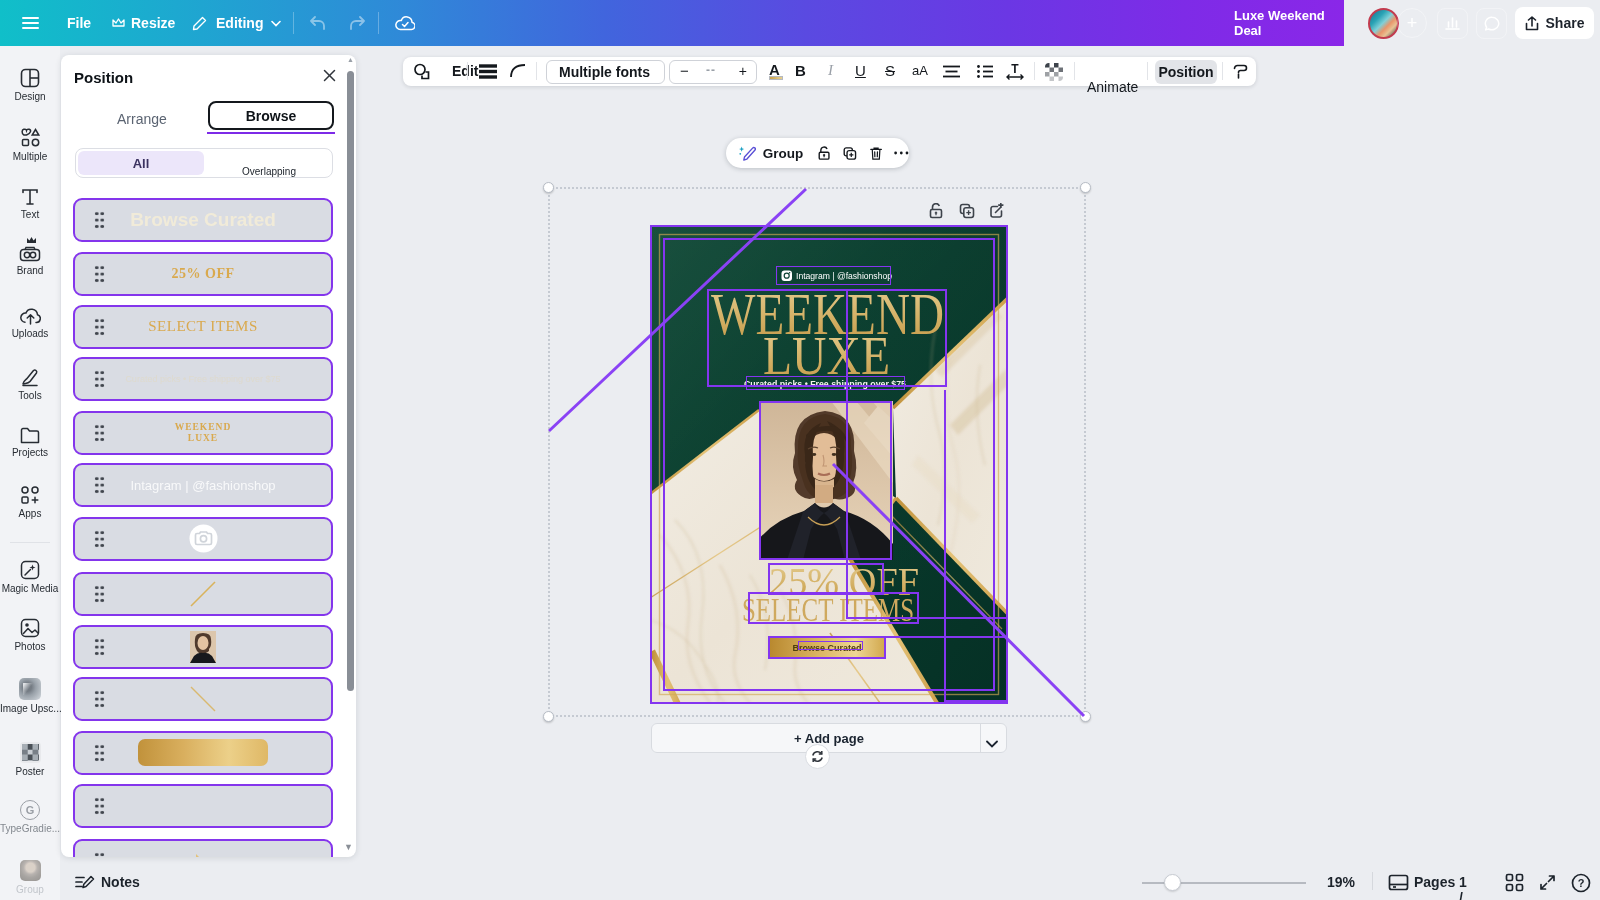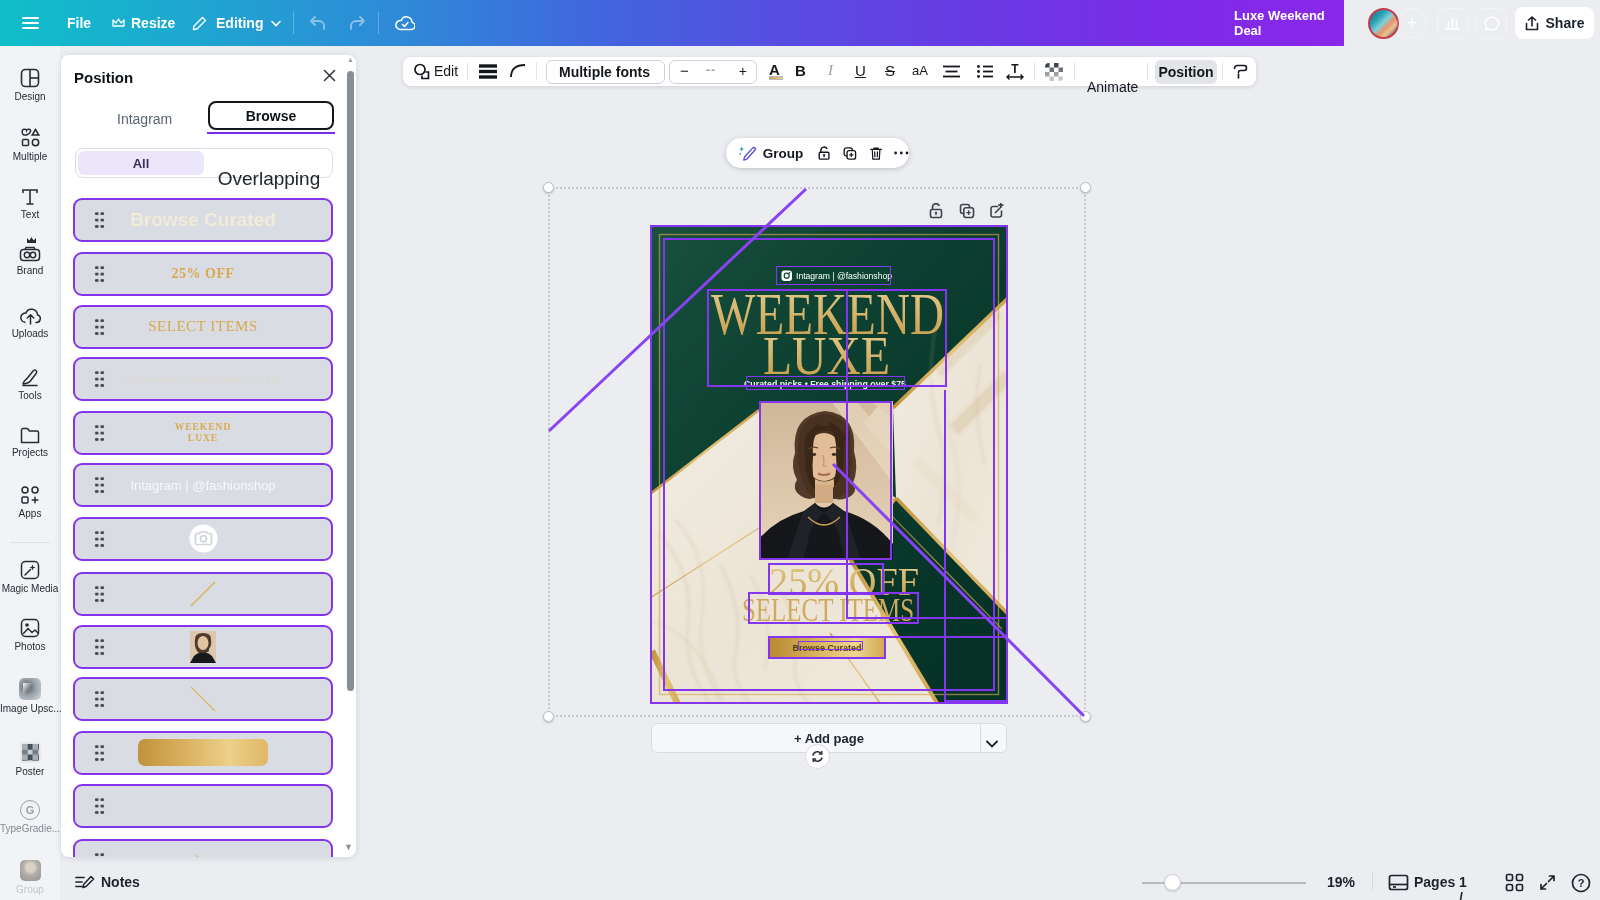--- a/index.html
+++ b/index.html
@@ -22,21 +22,21 @@
 box-shadow:0 1px 6px rgba(20,30,40,.12)}
 .ptitle{position:absolute;left:13px;top:14px;font-size:15px;font-weight:700;color:#0e1318}
 .pclose{position:absolute;right:20px;top:13px;font-size:15px;color:#30353c}
 .tab-arrange{position:absolute;left:56px;top:56px;font-size:14px;color:#5b6472}
 .tab-layers{position:absolute;left:147px;top:46px;width:126px;height:29px;border:2px solid #14181d;border-radius:8px;
 display:flex;align-items:center;justify-content:center;font-size:14px;font-weight:700;color:#0e1318;background:#fff}
 .tab-under{position:absolute;left:146px;top:77px;width:128px;height:2px;background:#7d2ae8}
 .toggle{position:absolute;left:14px;top:93px;width:258px;height:30px;border:1px solid #dcdee4;border-radius:8px;background:#fff}
 .tog-all{position:absolute;left:2px;top:2px;width:126px;height:24px;background:#ece6fa;border-radius:6px;
 display:flex;align-items:center;justify-content:center;font-size:13px;font-weight:700;color:#3b3260}
-.tog-ov{position:absolute;left:130px;top:16px;width:126px;height:28px;display:flex;align-items:center;justify-content:center;font-size:19px;color:#20262e}
+.tog-ov{position:absolute;left:130px;top:8px;width:126px;height:28px;display:flex;align-items:center;justify-content:center;font-size:10px;color:#20262e}
 .lrow{position:absolute;left:12px;width:260px;height:44px;background:#d9dce3;border:2px solid #8435ec;border-radius:9px}
 .dots{position:absolute;left:19px;top:50%;width:11px;height:19px;transform:translateY(-50%);
 background-image:radial-gradient(circle, #41464e 1.5px, transparent 1.9px);background-size:5.5px 6.4px}
 .lc{position:absolute;left:0;top:0;width:100%;height:100%;display:flex;align-items:center;justify-content:center}
 .scrollbar{position:absolute;right:2px;top:16px;width:7px;height:620px;background:#898e96;border-radius:4px}
 .scrollup{position:absolute;right:2px;top:1px;color:#9aa0a8;font-size:7px}
 .scrolldn{position:absolute;right:3px;bottom:5px;color:#8a8f97;font-size:9px}
 
 .toolbar{position:absolute;left:403px;top:57px;width:853px;height:29px;background:#fff;border-radius:8px;
 box-shadow:0 1px 4px rgba(20,30,40,.14);display:flex;align-items:center;font-size:14px;color:#14181d}
@@ -234,21 +234,21 @@
       <div style="width:21px;height:21px;border-radius:5px;margin:0 auto;background:radial-gradient(circle at 50% 36%,#c8b6a4 0 26%,#8b8178 40%,#6e675f 58%,#4c463f 100%)"></div>
       <div class="lbl" style="color:#9aa0a8">Group</div>
     </div>
 </div>
 
 <div class="toolbar">
   <div class="abs" style="left:10px;top:6px"><svg width="17" height="17" viewBox="0 0 17 17">
         <circle cx="7" cy="6.5" r="5" fill="none" stroke="#14181d" stroke-width="1.7"></circle>
         <path d="M12.5 9 L15.5 9 L15.5 15.5 L9 15.5 L9 12.5" fill="none" stroke="#14181d" stroke-width="1.7"></path>
       </svg></div>
-  <div class="abs" style="left:31px;top:6px;font-weight:400">Edit</div>
+  <div class="abs" style="left:49px;top:6px;font-weight:700">Edit</div>
   <div class="abs" style="left:64px;top:5px;width:1px;height:18px;background:#e2e4e8"></div>
   <div class="abs" style="left:76px;top:7px"><svg width="18" height="15" viewBox="0 0 18 15">
         <g stroke="#14181d">
           <line x1="0" y1="2" x2="18" y2="2" stroke-width="3.4"></line>
           <line x1="0" y1="7.5" x2="18" y2="7.5" stroke-width="3.4"></line>
           <line x1="0" y1="13" x2="18" y2="13" stroke-width="3.4"></line>
         </g>
       </svg></div>
   <div class="abs" style="left:107px;top:7px"><svg width="16" height="14" viewBox="0 0 16 14">
         <path d="M1 13 C1 5 6 1 15 1" fill="none" stroke="#14181d" stroke-width="1.8"></path>
@@ -532,21 +532,21 @@
   </div>
 
 <div class="panel">
   <div class="ptitle">Position</div>
   <div class="pclose"><svg width="13" height="13" viewBox="0 0 13 13">
         <g stroke="#30353c" stroke-width="1.5" stroke-linecap="round">
           <line x1="1.5" y1="1.5" x2="11.5" y2="11.5"></line>
           <line x1="11.5" y1="1.5" x2="1.5" y2="11.5"></line>
         </g>
       </svg></div>
-  <div class="tab-arrange">Intagram</div>
+  <div class="tab-arrange">Arrange</div>
   <div class="tab-layers">Browse</div>
   <div class="tab-under"></div>
   <div class="toggle">
       <div class="tog-all">All</div>
       <div class="tog-ov">Overlapping</div>
     </div>
   <div style="position:absolute;left:0;top:0;width:295px;height:802px;border-radius:8px;overflow:hidden">
   <div class="lrow" style="top:143px">
         <div class="dots"></div>
         <div class="lc" style="font-size:19px;font-weight:700;color:rgba(243,236,215,.9)">Browse Curated</div>

